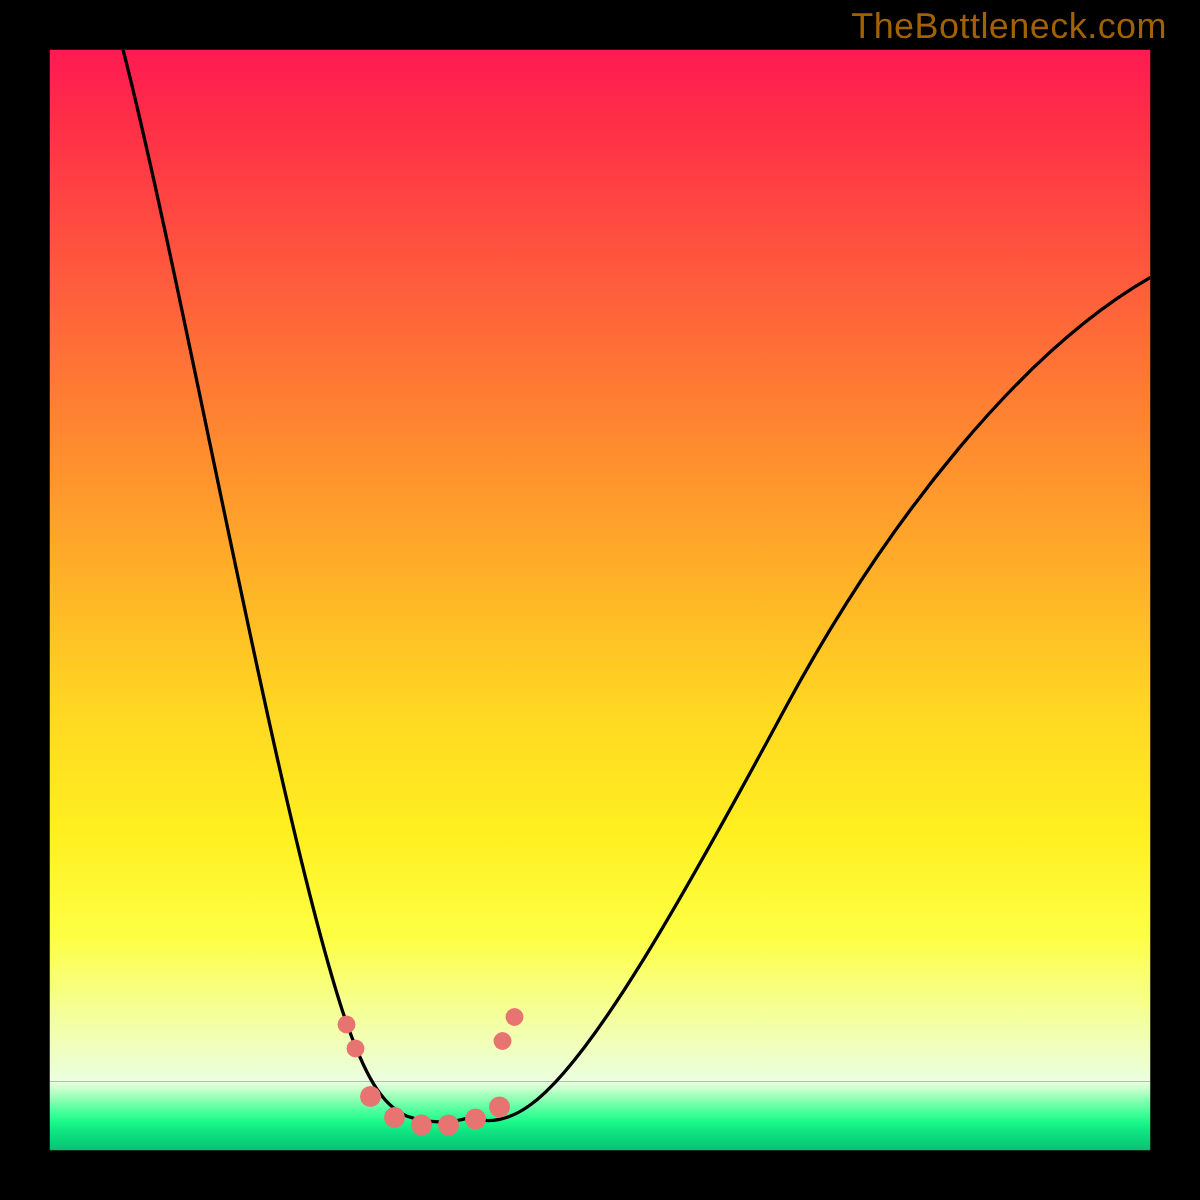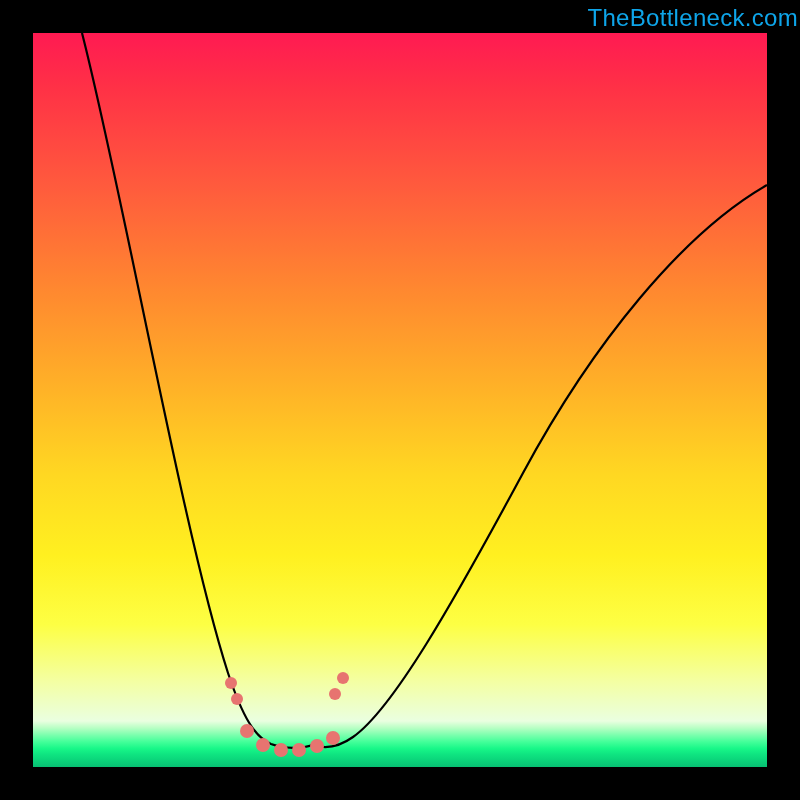--- a/index.html
+++ b/index.html
@@ -13,22 +13,22 @@
   }
   .frame {
     position: relative;
     width: 800px;
     height: 800px;
     background: #000;
   }
   .watermark {
     position: absolute;
     top: 4px;
-    right: 2px;
-    color: #0ea5e9;
+    right: 22px;
+    color: #a16207;
     font-size: 24px;
     font-weight: 500;
     letter-spacing: 0.3px;
     z-index: 50;
     text-align: right;
   }
   .plot-area {
     position: absolute;
     left: 33px;
     top: 33px;

